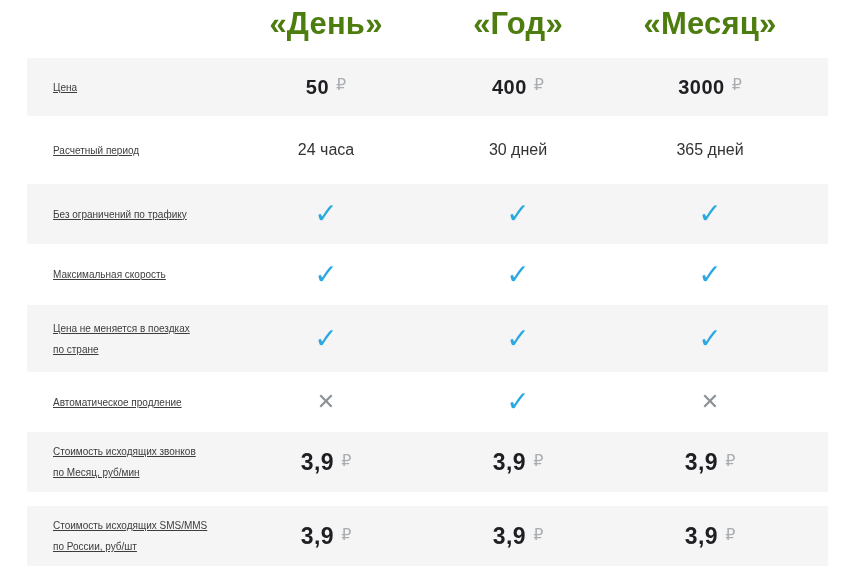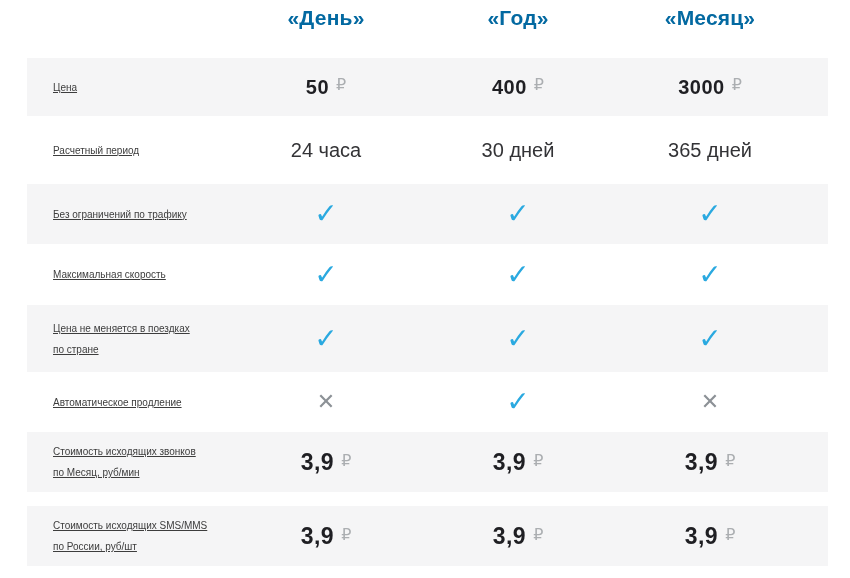--- a/index.html
+++ b/index.html
@@ -27,23 +27,23 @@
     height: 58px;
     box-sizing: border-box;
     padding-top: 6px;
     align-items: flex-start;
   }
   .head-spacer { width: 203px; flex: none; }
   .col-header {
     width: 192px;
     flex: none;
     text-align: center;
-    font-size: 21px;
+    font-size: 31px;
     font-weight: 600;
-    color: #0369a1;
+    color: #4d7c0f;
     letter-spacing: 0.2px;
   }
   
   .row {
     display: flex;
     align-items: center;
     width: 801px;
     box-sizing: border-box;
     background: #ffffff;
   }
@@ -84,21 +84,21 @@
   .rub {
     font-size: 16px;
     font-weight: 400;
     color: #abaeb1;
     margin-left: 7px;
     position: relative;
     top: -4px;
     font-family: "DejaVu Sans", sans-serif;
   }
   .txt {
-    font-size: 20px;
+    font-size: 16px;
     color: #333336;
   }
   .mark {
     font-family: "DejaVu Sans", sans-serif;
     display: inline-block;
     line-height: 1;
   }
   .mark.check {
     font-size: 28px;
     color: #2aa9e0;

